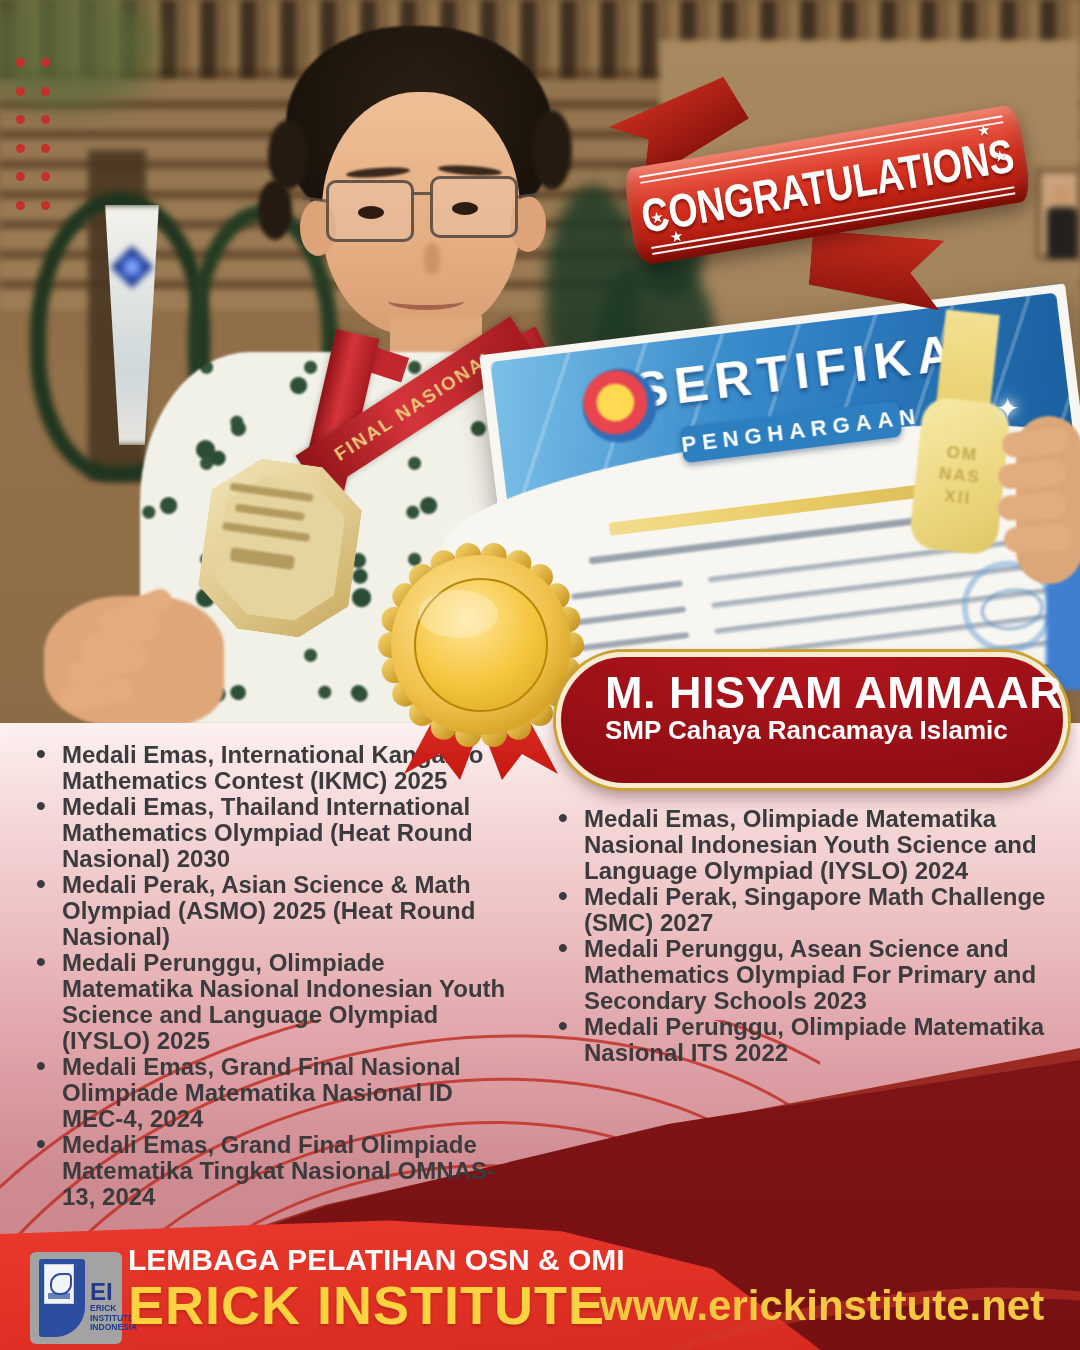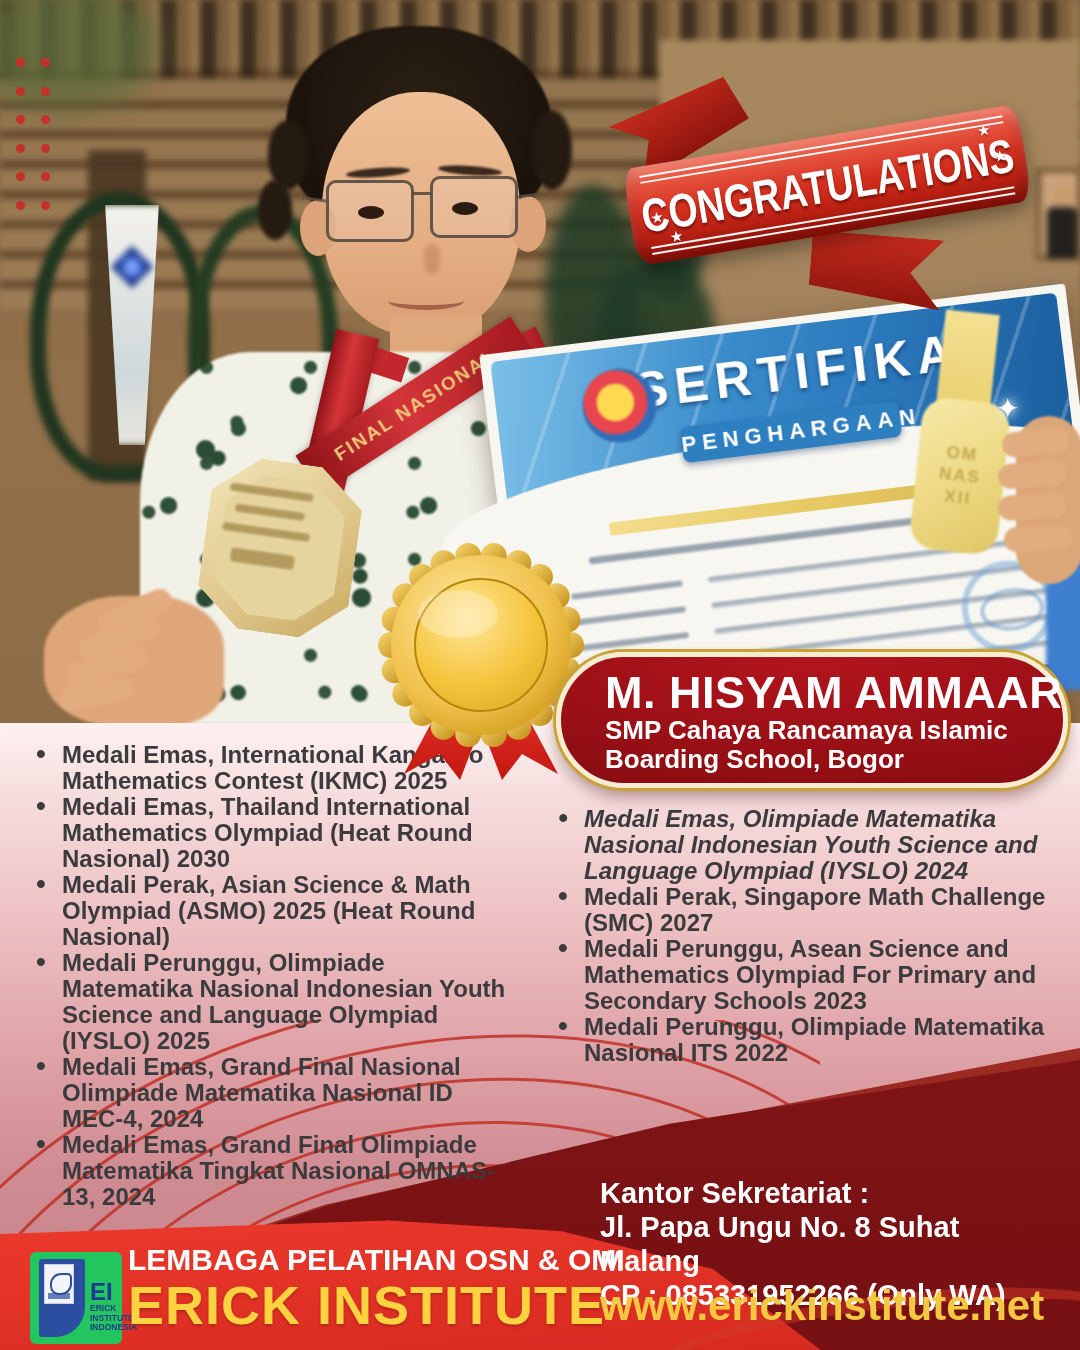--- a/index.html
+++ b/index.html
@@ -185,21 +185,21 @@
   .nameplate .sch{position:static!important;display:block;font-weight:bold;font-size:26px;line-height:1.1;}
 
   
   ul.ach{margin:0;padding:0;list-style:none;z-index:4;}
   ul.ach li{position:relative;padding-left:32px;font-weight:bold;font-size:24px;line-height:26px;color:#3b3b3d;}
   ul.ach li::before{content:"•";position:absolute;left:6px;top:-1px;font-size:28px;color:#3b3b3d;}
   .ach-left{left:30px;top:742px;width:480px;}
   .ach-right{left:552px;top:806px;width:500px;}
 
   
-  .logo-card{left:30px;top:1252px;width:92px;height:92px;background:#22c55e;border-radius:6px;z-index:5;}
+  .logo-card{left:30px;top:1252px;width:92px;height:92px;background:#a3a3a3;border-radius:6px;z-index:5;}
   .logo-shape{left:9px;top:7px;width:46px;height:78px;background:#2b4ea0;border-radius:3px 3px 30px 3px;}
   .logo-emblem{left:5px;top:5px;width:30px;height:40px;background:#f2f4f8;border:1px solid #c8d0e0;}
   .logo-emblem::after{content:"";position:absolute;left:5px;top:8px;width:18px;height:18px;border:2px solid #2b4ea0;border-radius:50% 20% 50% 40%;}
   .logo-emblem::before{content:"";position:absolute;left:3px;top:28px;width:22px;height:6px;background:#2b4ea0;opacity:.7;}
   .logo-ei{left:60px;top:26px;color:#1d3c8f;font-weight:bold;font-size:24px;}
   .logo-lines{left:60px;top:52px;color:#1d3c8f;font-weight:bold;font-size:8.5px;line-height:9.5px;}
   .tagline{left:128px;top:1243px;width:390px;text-align:center;color:#fff;font-weight:bold;font-size:30px;z-index:5;white-space:nowrap;}
   .brandname{left:128px;top:1274px;width:390px;text-align:right;color:#ffd23f;font-weight:bold;font-size:54px;letter-spacing:1px;z-index:5;white-space:nowrap;text-shadow:0 2px 3px rgba(120,20,10,.4);}
 
   
@@ -402,52 +402,46 @@
         <circle cx="201.35436762530475" cy="79.64406988427132" r="13" fill="url(#gEdge)"></circle>
       </g>
     <circle cx="115" cy="105" r="90" fill="url(#gMain)"></circle>
     <circle cx="115" cy="105" r="66" fill="url(#gInner)" stroke="#b8860b" stroke-width="2"></circle>
     <ellipse cx="92" cy="74" rx="40" ry="24" fill="#ffffff" opacity="0.28"></ellipse>
   </svg>
 
   <div class="nameplate">
     <span class="nm">M. HISYAM AMMAAR</span>
     <span class="sch">SMP Cahaya Rancamaya Islamic</span>
-    <span class="sch">Boarding School, Bogor</span>
   </div>
 
   <ul class="ach ach-left" id="ach-left">
       <li style="position: relative;">Medali Emas, International Kangaroo Mathematics Contest (IKMC) 2025</li>
       <li style="position: relative;">Medali Emas, Thailand International Mathematics Olympiad (Heat Round Nasional) 2030</li>
       <li style="position: relative;">Medali Perak, Asian Science &amp; Math Olympiad (ASMO) 2025 (Heat Round Nasional)</li>
       <li style="position: relative;">Medali Perunggu, Olimpiade Matematika Nasional Indonesian Youth Science and Language Olympiad (IYSLO) 2025</li>
       <li style="position: relative;">Medali Emas, Grand Final Nasional Olimpiade Matematika Nasional ID MEC-4, 2024</li>
       <li style="position: relative;">Medali Emas, Grand Final Olimpiade Matematika Tingkat Nasional OMNAS-13, 2024</li>
     </ul>
   <ul class="ach ach-right" id="ach-right">
-      <li style="position: relative; font-style: italic;">Medali Emas, Olimpiade Matematika Nasional Indonesian Youth Science and Language Olympiad (IYSLO) 2024</li>
+      <li style="position: relative;">Medali Emas, Olimpiade Matematika Nasional Indonesian Youth Science and Language Olympiad (IYSLO) 2024</li>
       <li style="position: relative;">Medali Perak, Singapore Math Challenge (SMC) 2027</li>
       <li style="position: relative;">Medali Perunggu, Asean Science and Mathematics Olympiad For Primary and Secondary Schools 2023</li>
       <li style="position: relative;">Medali Perunggu, Olimpiade Matematika Nasional ITS 2022</li>
     </ul>
 
   <div class="logo-card">
     <div class="logo-shape">
       <div class="logo-emblem"></div>
     </div>
     <div class="logo-ei">EI</div>
     <div class="logo-lines">
       <span style="position:static;display:block">ERICK</span>
       <span style="position:static;display:block">INSTITUTE</span>
       <span style="position:static;display:block">INDONESIA</span>
     </div>
   </div>
   <div class="tagline">LEMBAGA PELATIHAN OSN &amp; OMI</div>
   <div class="brandname">ERICK INSTITUTE</div>
 
-  <div class="contact">
-    <span>Kantor Sekretariat :</span>
-    <span>Jl. Papa Ungu No. 8 Suhat Malang</span>
-    <span>CP : 085331952266 (Only WA)</span>
-  </div>
   <div class="website">www.erickinstitute.net</div>
 
 </div>
 
 </body></html>

